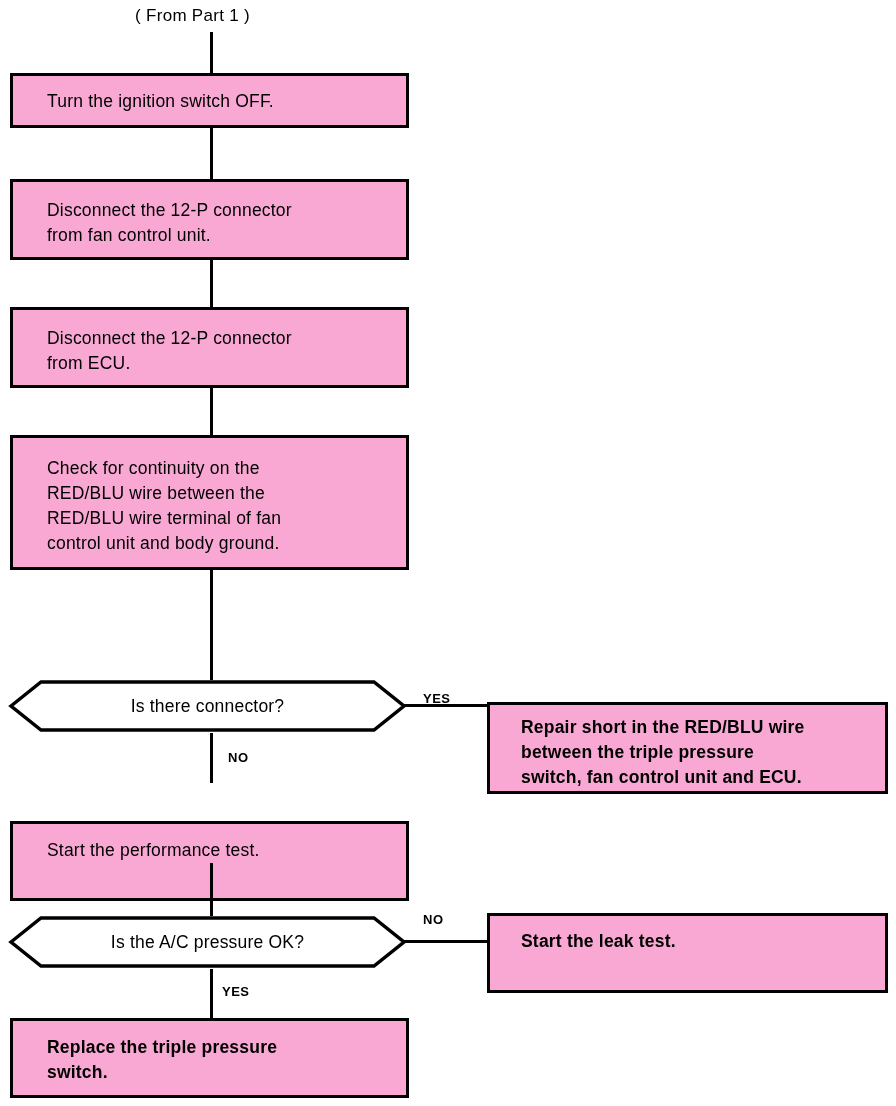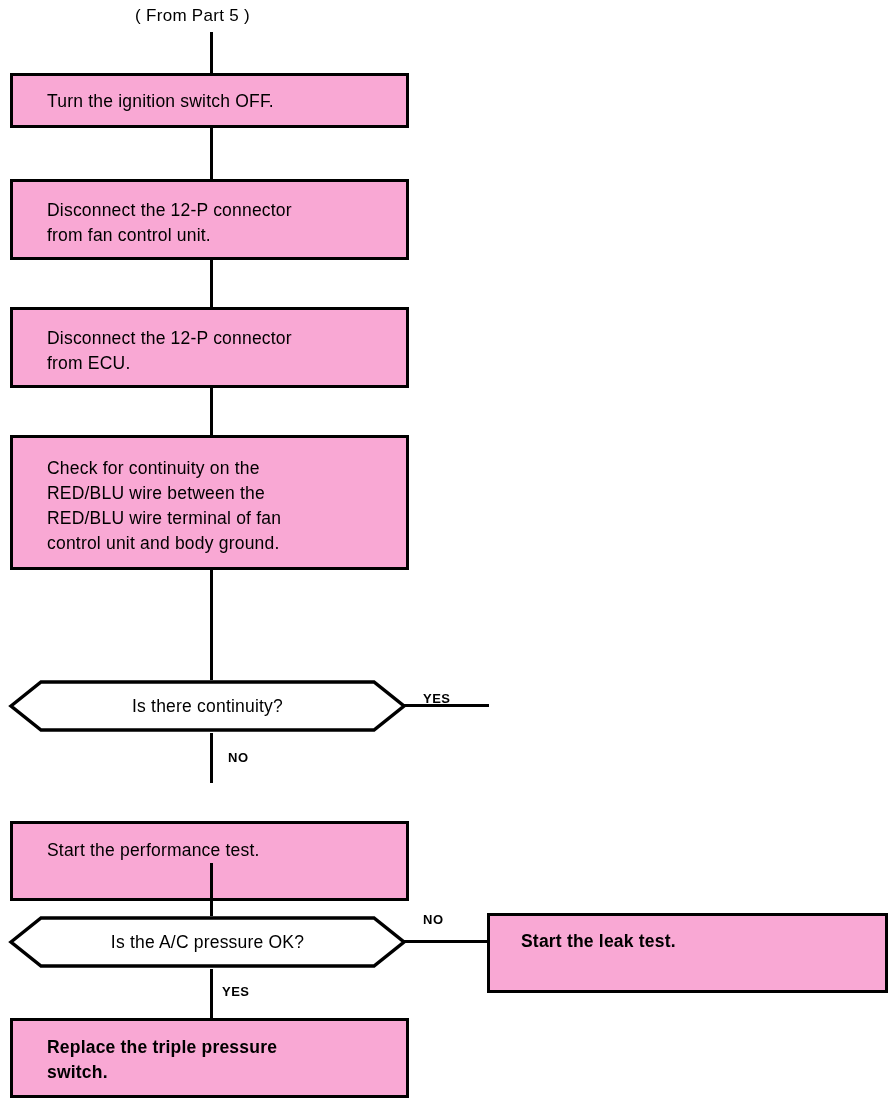--- a/index.html
+++ b/index.html
@@ -83,21 +83,21 @@
     font-size: 17px;
     letter-spacing: 0.3px;
     white-space: nowrap;
   }
 </style>
 </head>
 <body>
 
 <div id="canvas">
 
-  <div class="header" style="left:135px; top:6px;">( From Part 5 )</div>
+  <div class="header" style="left:135px; top:6px;">( From Part 1 )</div>
 
   <div class="vline" style="left:210px; top:32px; height:41px;"></div>
 
   <div class="box" style="left:10px; top:73px; width:399px; height:55px;">
     <div class="txt" style="top:13px;">Turn the ignition switch OFF.</div>
   </div>
 
   <div class="vline" style="left:210px; top:128px; height:51px;"></div>
 
   <div class="box justify" style="left:10px; top:179px; width:399px; height:81px;">
@@ -120,26 +120,31 @@
 RED/BLU  wire  terminal  of  fan
 control unit and body ground.</div>
   </div>
 
   <div class="vline" style="left:210px; top:570px; height:110px;"></div>
 
   <div class="hex" style="left:8px; top:679px; width:399px; height:54px;">
     <svg width="399" height="54" viewBox="0 0 399 54" aria-hidden="true">
       <polygon points="3,27 33,3 366,3 396,27 366,51 33,51" fill="#ffffff" stroke="#000000" stroke-width="3.5" stroke-linejoin="miter"></polygon>
     </svg>
-    <div class="hextxt">Is there continuity?</div>
+    <div class="hextxt">Is there connector?</div>
   </div>
 
   <div class="hline" style="left:402px; top:704px; width:87px;"></div>
   <div class="label" style="left:423px; top:691px;">YES</div>
 
+  <div class="box bold justify" style="left:487px; top:702px; width:401px; height:92px;">
+    <div class="txt" style="left:31px; right:14px; top:10px;">Repair short in the RED/BLU wire
+between    the    triple    pressure
+switch, fan control unit and ECU.</div>
+  </div>
 
   <div class="vline" style="left:210px; top:733px; height:50px;"></div>
   <div class="label" style="left:228px; top:750px;">NO</div>
 
   <div class="box" style="left:10px; top:783px; width:399px; height:80px;margin-top:38px;">
     <div class="txt" style="top:14px;">Start the performance test.</div>
   </div>
 
   <div class="vline" style="left:210px; top:863px; height:53px;"></div>
 

